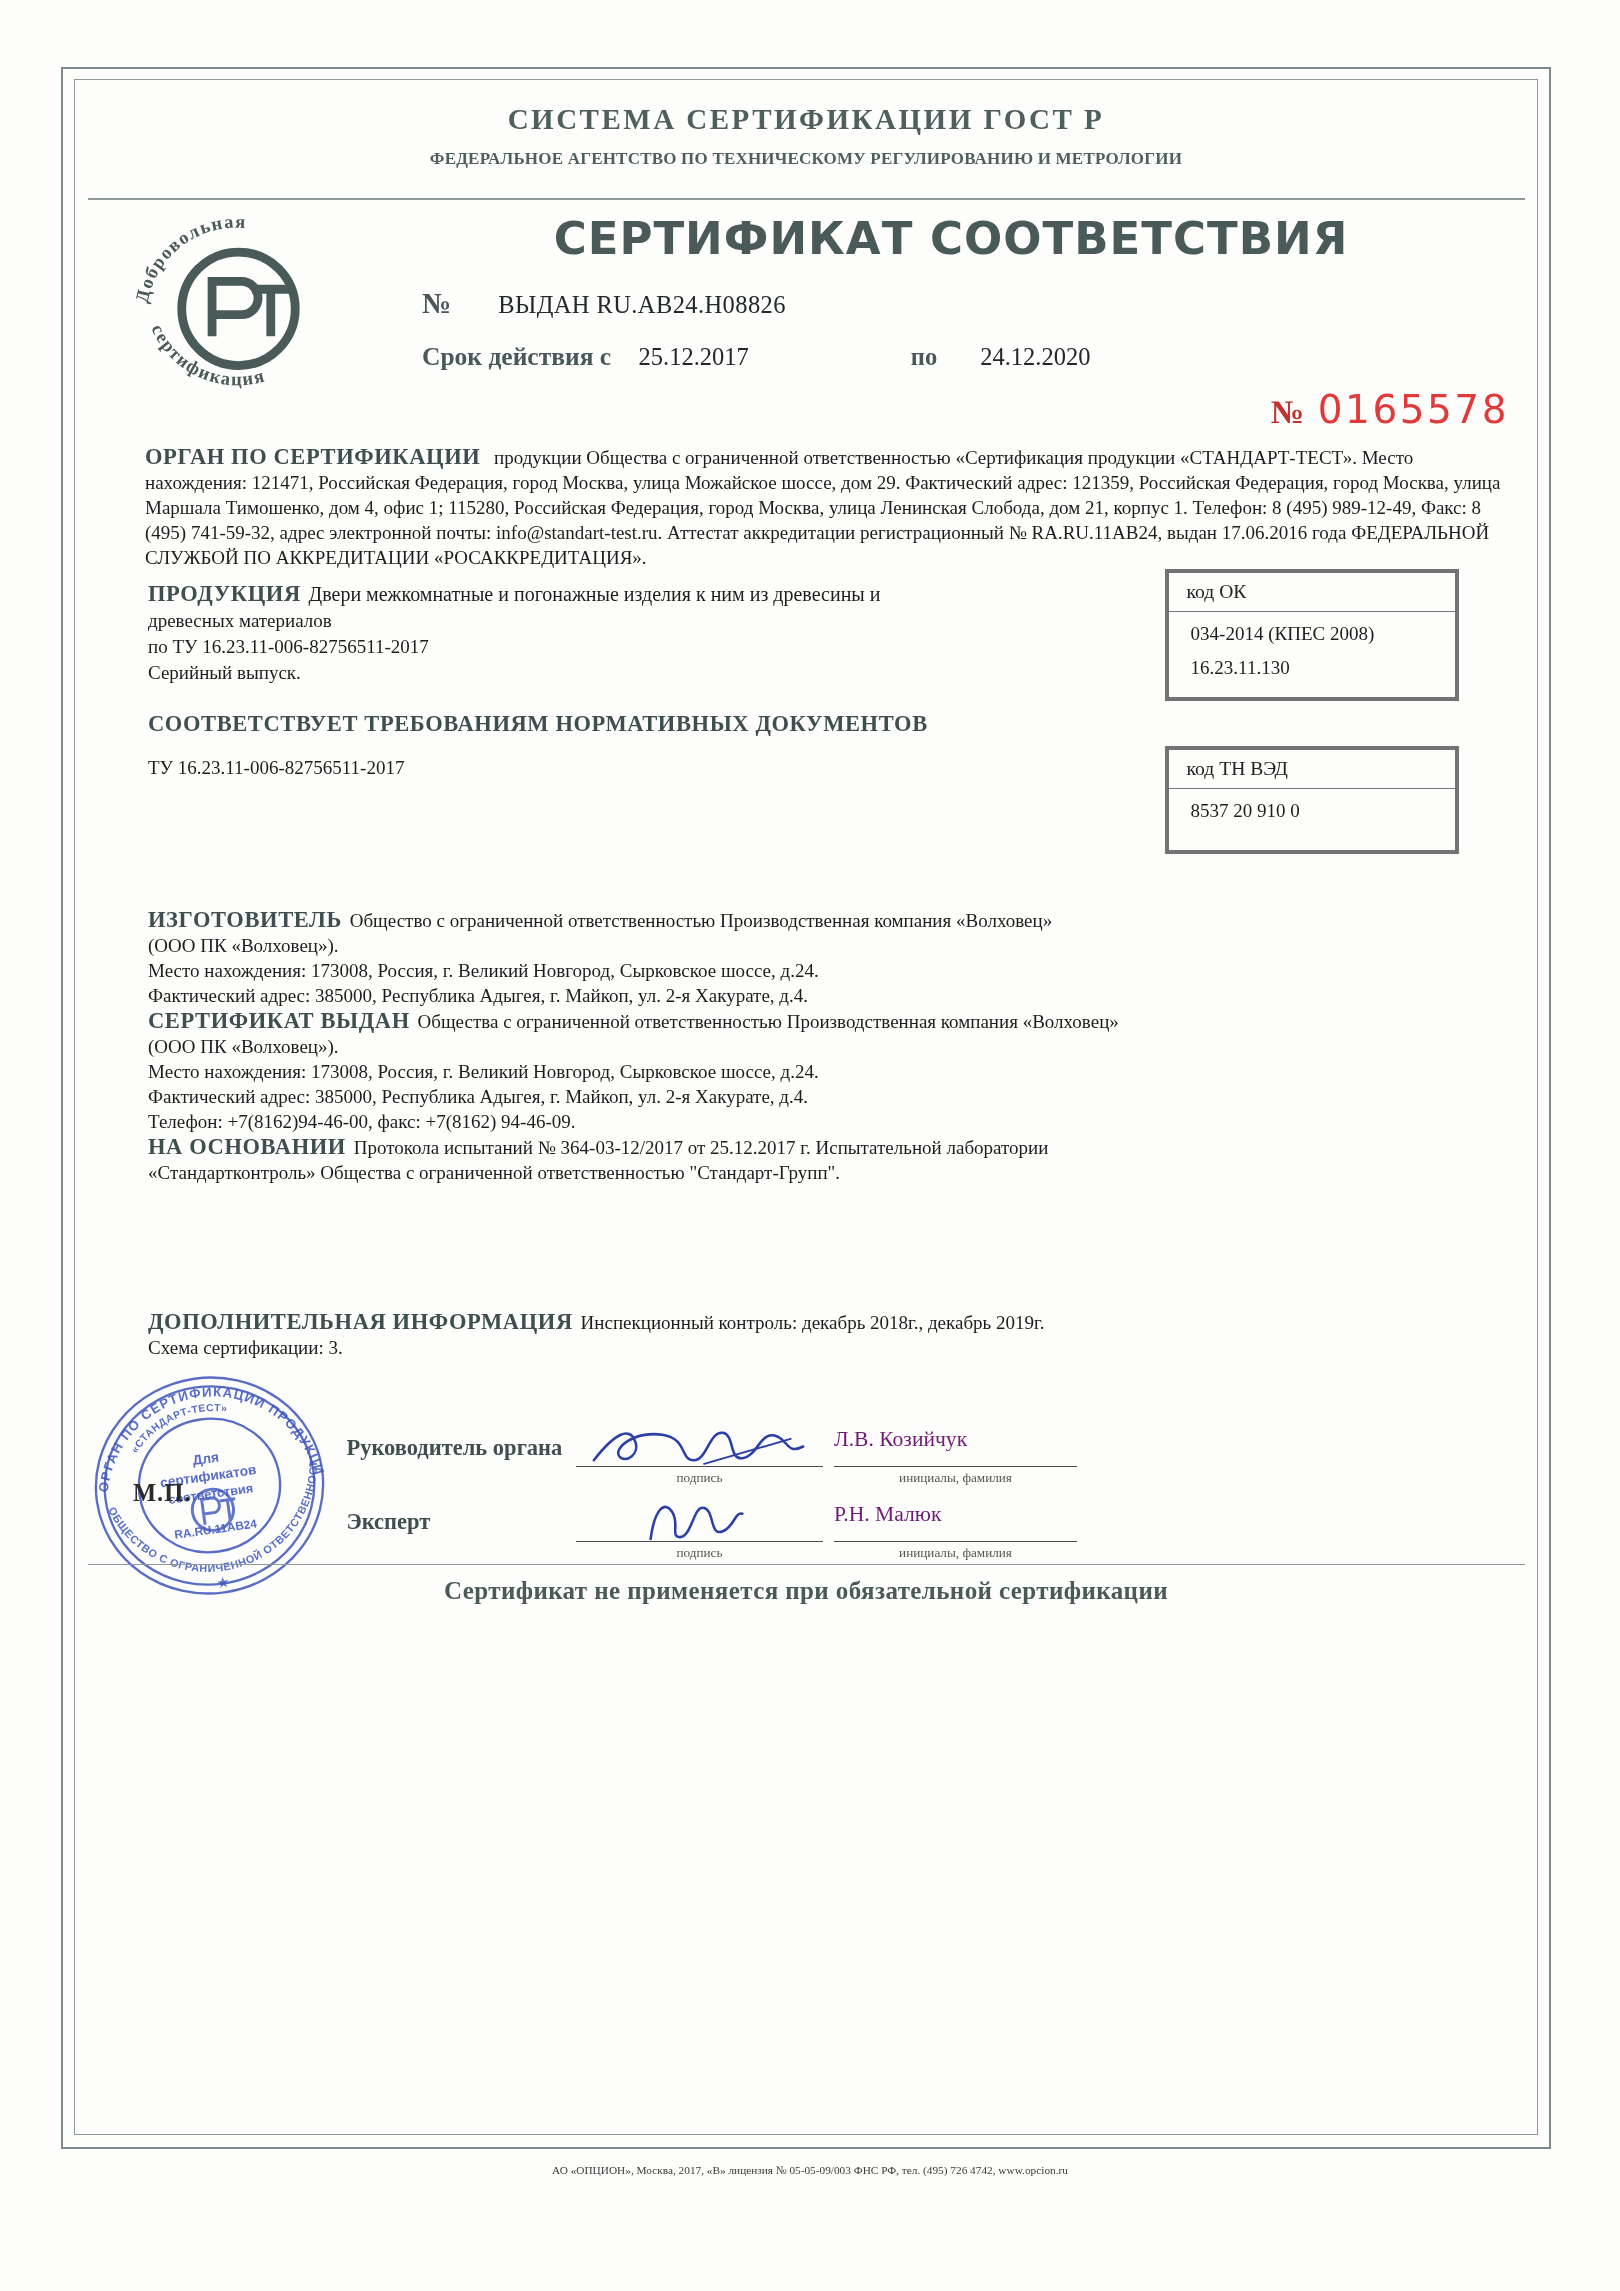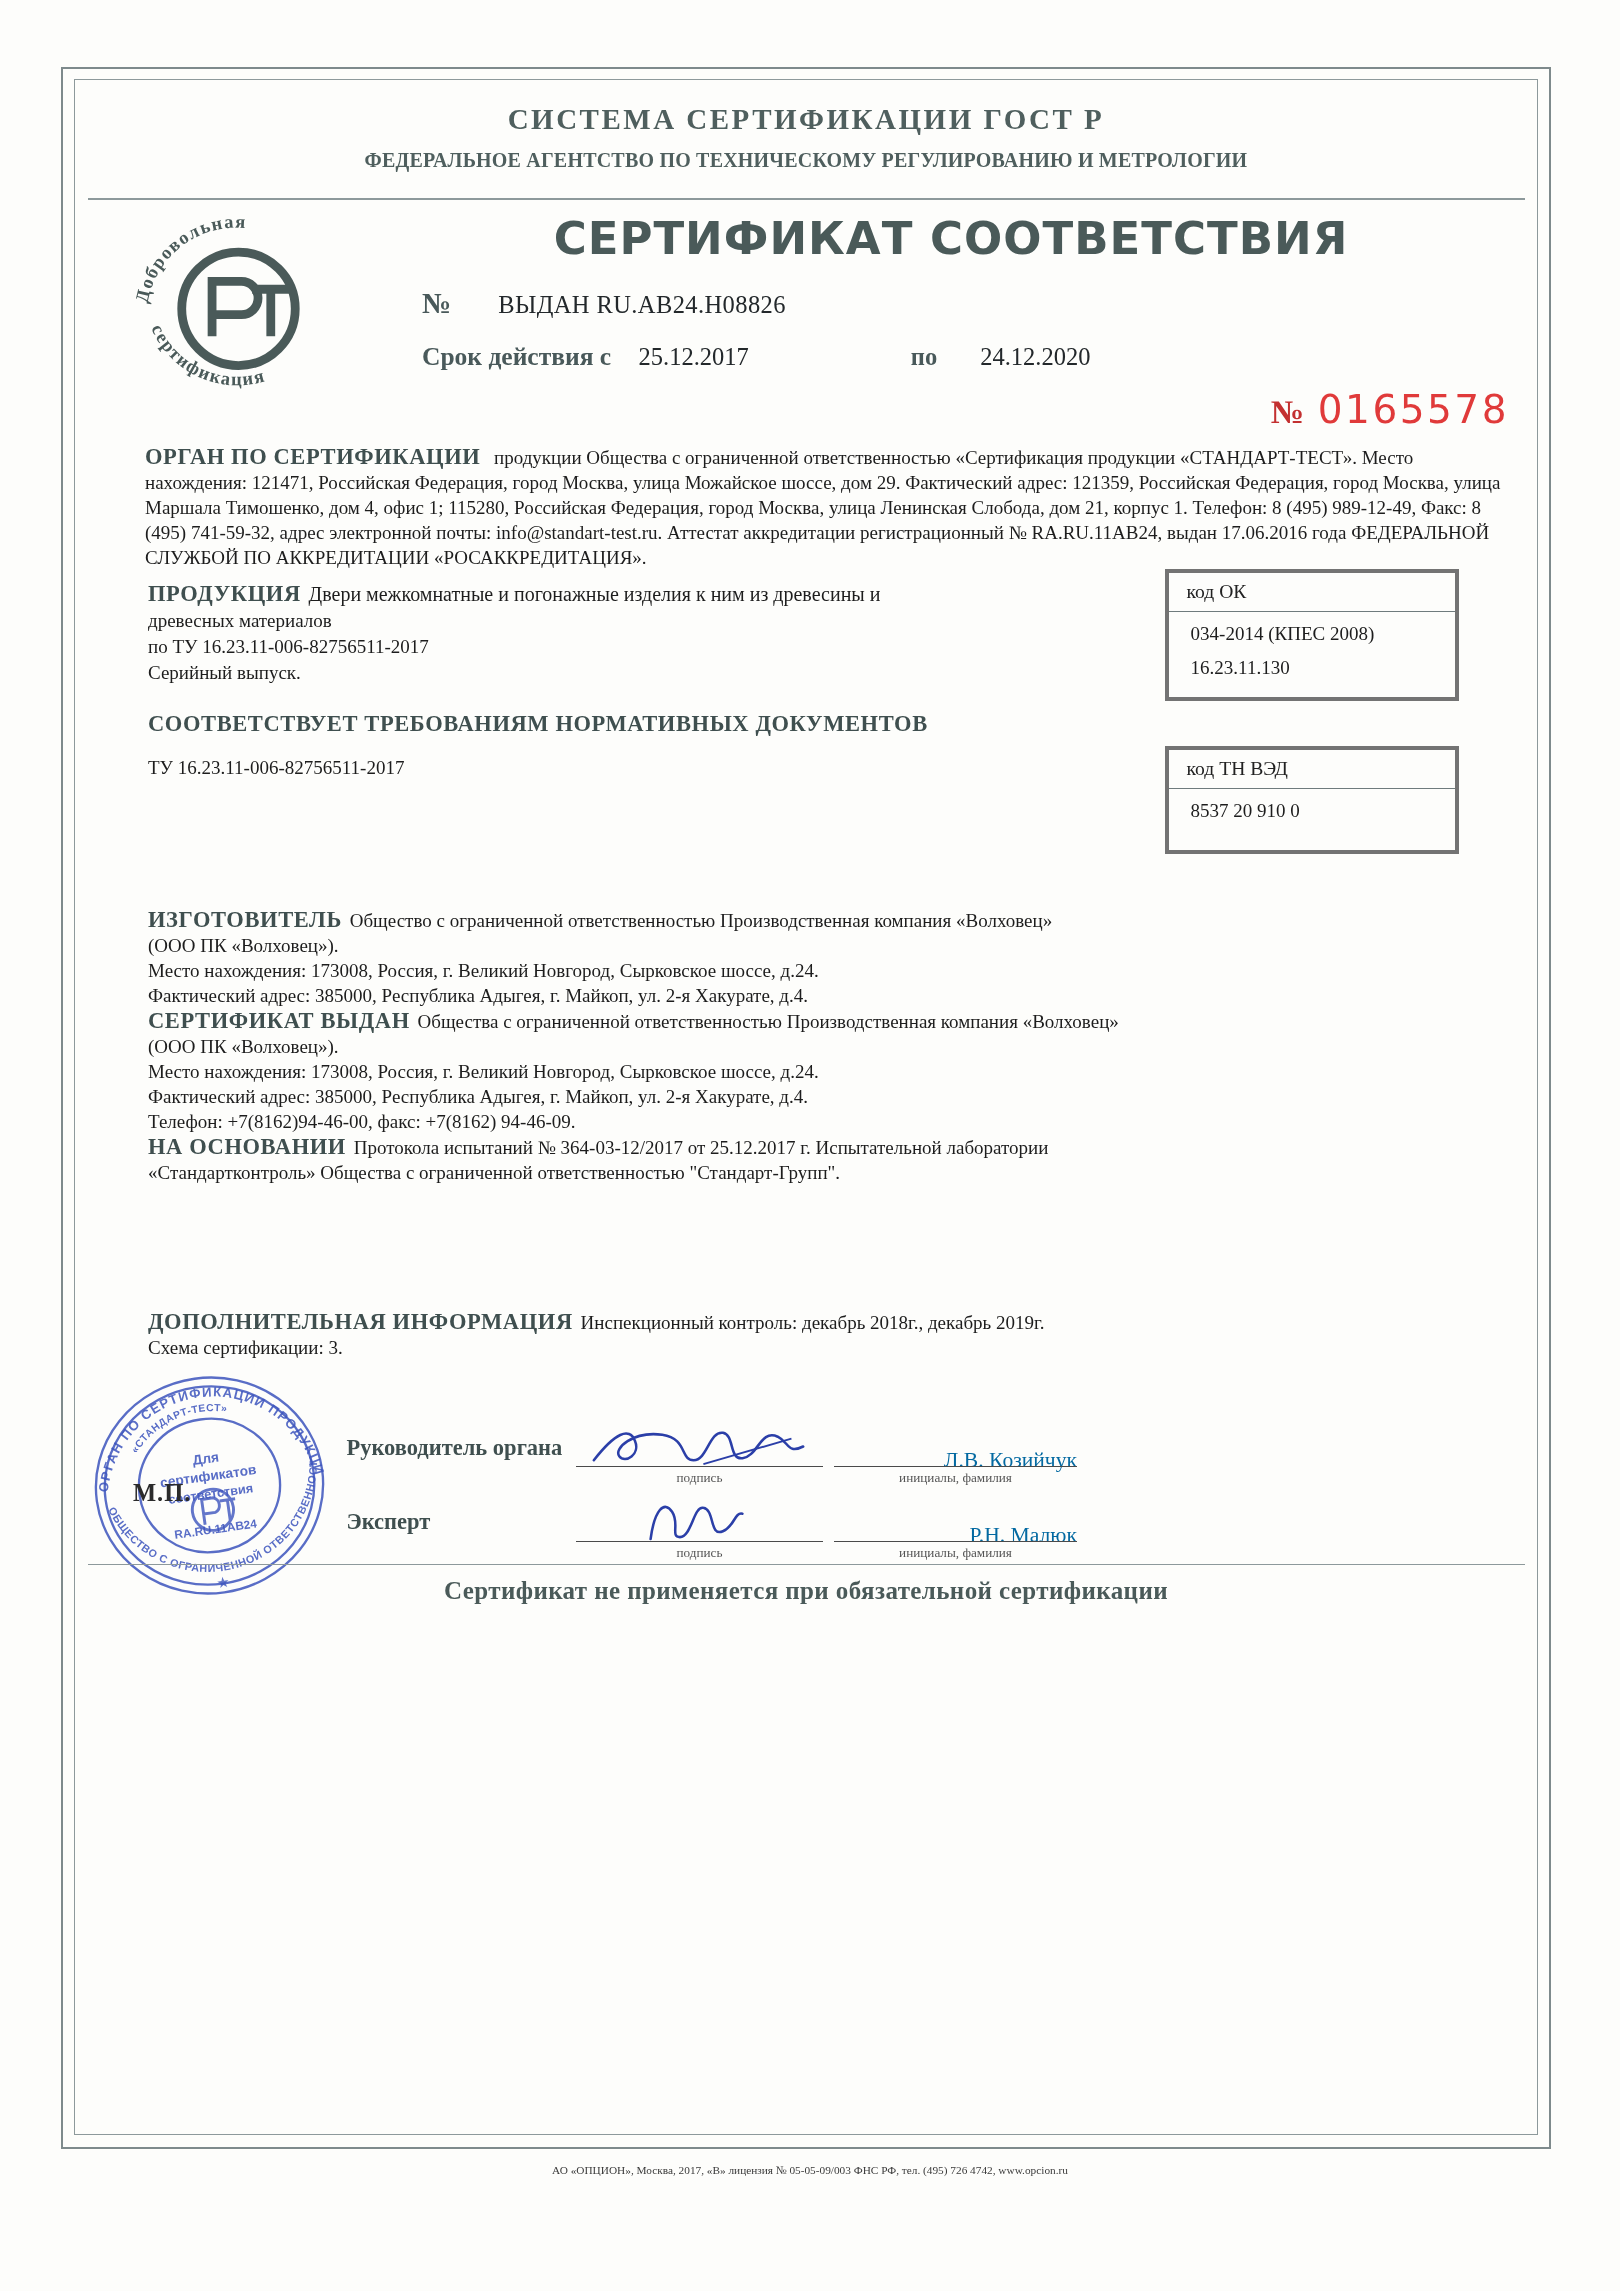--- a/index.html
+++ b/index.html
@@ -51,21 +51,21 @@
     text-align: center;
     font-size: 29px;
     letter-spacing: 2.5px;
     color: #4f5f5e;
     font-weight: bold;
     margin-top: 23.5px;
     font-family: "Liberation Serif", serif;
   }
   .hdr-line2 {
     text-align: center;
-    font-size: 20px;
+    font-size: 17px;
     letter-spacing: 0.2px;
     color: #4f5f5e;
     font-weight: bold;
     margin-top: 13.7px;
     font-family: "Liberation Serif", serif;
   }
   .hdr-rule {
     position: absolute;
     left: 13.7px;
     top: 119px;
@@ -261,26 +261,26 @@
     position: absolute;
     top: 43px;
     font-size: 13.2px;
     color: #555;
     text-align: center;
   }
   .sig-cap.a { left: 257px; width: 247px; }
   .sig-cap.b { left: 515px; width: 243px; }
   .sig-name {
     position: absolute;
-    top: 21px;
+    top: 0;
     left: 515px;
     width: 243px;
-    text-align: right;
+    text-align: left;
     font-size: 21.6px;
-    color: #0369a1;
+    color: #701a75;
   }
   .scribble {
     position: absolute;
     top: -5.9px;
     left: 267px;
     width: 225px;
     height: 51px;
   }
   .mp {
     position: absolute;

